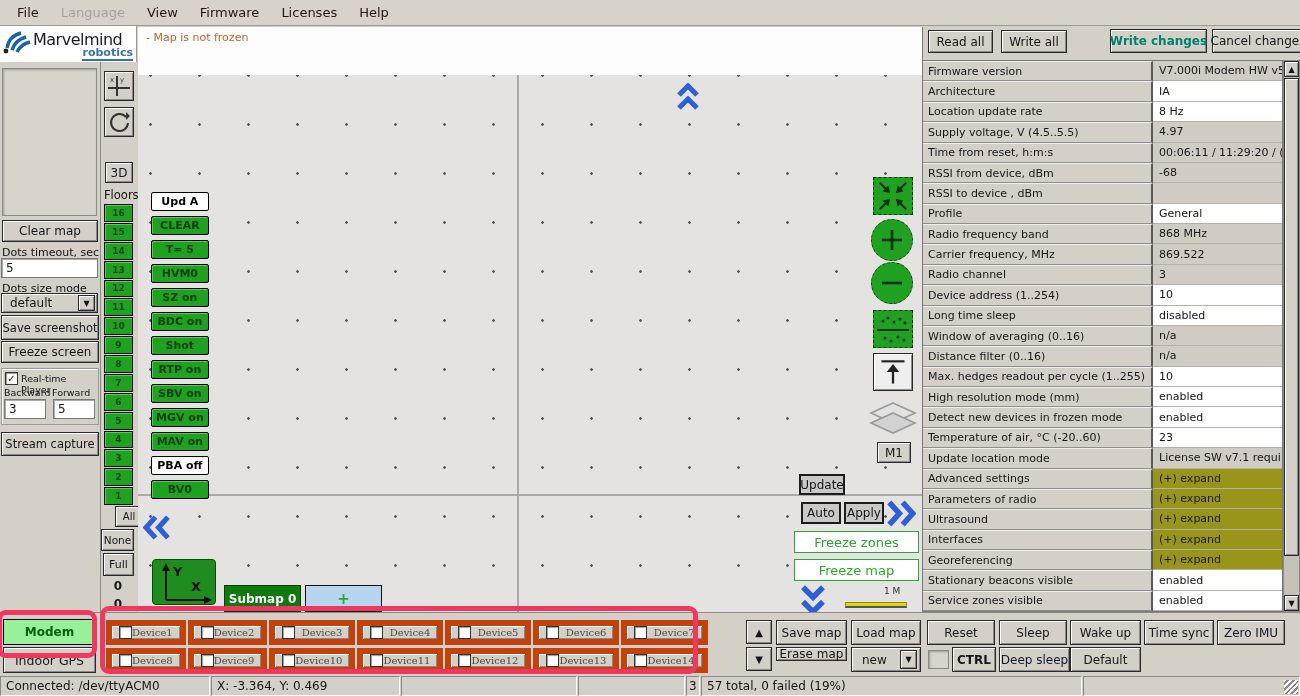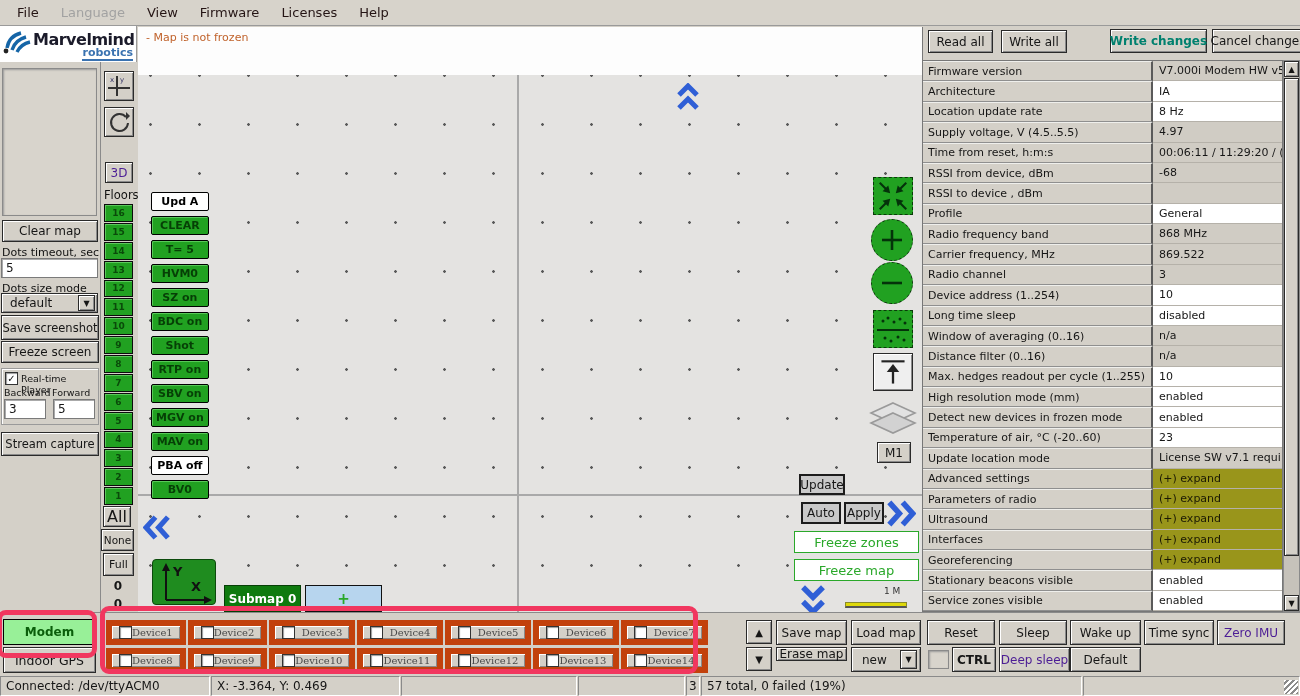--- a/index.html
+++ b/index.html
@@ -1,21 +1,21 @@
 <!DOCTYPE html>
 <html><head>
 <meta charset="utf-8">
 <style>
   *{box-sizing:border-box;margin:0;padding:0}
   body{background:#777;font-family:"DejaVu Sans",sans-serif}
   #app{position:relative;width:1300px;height:696px;background:#d4d0c8;overflow:hidden;font-family:"DejaVu Sans",sans-serif;color:#161616}
   .abs{position:absolute}
   .btn{display:flex;align-items:center;justify-content:center;background:#d4d0c8;border:1px solid #2a2a2a;
        box-shadow:inset 1px 1px 0 #ffffff,inset -1px -1px 0 #8a8a8a;font-size:12px;color:#161616;cursor:default;white-space:nowrap}
-  .btn.dis{color:#4c1d95}
+  .btn.dis{color:#0f172a}
   .sunken{background:#d8d4cc;border:1px solid #8a8a8a;box-shadow:inset 1px 1px 2px #9a9a9a}
   .input{background:#fff;border:1px solid #7a7a7a;box-shadow:inset 1px 1px 0 #aaa;display:flex;align-items:center;padding-left:4px;font-size:12px}
   .menu-item{padding:4px 11px;font-size:13px;color:#241414}
   .menu-item.disabled{color:#a2a2a2}
   .mapbtn{display:flex;align-items:center;justify-content:center;border:1px solid #000;font-weight:bold;font-size:11px;height:19px;min-width:45px;padding:0 4px;border-radius:2px}
   .mapbtn.green{background:#21a121;color:#063f06;box-shadow:inset 1px 1px 0 #58c858}
   .mapbtn.white{background:#fff;color:#000}
   .floor{flex:1;background:#21a121;border:1px solid #0c0c0c;color:#0a4a0a;font-weight:bold;font-size:9px;
          display:flex;align-items:center;justify-content:center;box-shadow:inset 1px 1px 0 #5cc85c}
   .trow{flex:1;display:flex;min-height:0}
@@ -60,21 +60,21 @@
       <div class="menu-item enabled">Help</div>
     </div>
 
   <div class="abs" style="left:0;top:26px;width:137px;height:36px;background:#fff;border-right:1px solid #9a9a9a">
     <svg class="abs" style="left:2px;top:3px" width="30" height="30" viewBox="0 0 30 30">
       <circle cx="4" cy="22" r="2.4" fill="#222"></circle>
       <path d="M5 19 Q7 7 19 4" stroke="#1565a7" stroke-width="3.4" fill="none"></path>
       <path d="M10 21 Q13 11 24 8" stroke="#1565a7" stroke-width="3.4" fill="none"></path>
       <path d="M15 23 Q19 15 28 13" stroke="#1565a7" stroke-width="3.4" fill="none"></path>
     </svg>
-    <div class="abs" style="left:33px;top:4px;font-size:16px;font-weight:bold;color:#1b1b2a;letter-spacing:-0.5px">Marvelmind</div>
+    <div class="abs" style="left:33px;top:4px;font-size:16px;font-weight:normal;color:#1b1b2a;letter-spacing:-0.5px">Marvelmind</div>
     <div class="abs" style="right:3px;top:20px;font-size:11px;font-weight:bold;color:#3a72b0;border-bottom:2px solid #3a72b0;line-height:13px">robotics</div>
   </div>
 
   <div class="abs" style="left:0;top:62px;width:101px;height:550px;background:#d4d0c8;border-right:1px solid #8a8a8a"></div>
   <div class="abs sunken" style="left:2px;top:68px;width:95px;height:148px"></div>
 
   <div class="abs btn" style="left:2px;top:220px;width:96px;height:22px">Clear map</div>
   <div class="abs lbl" style="left:2px;top:246px">Dots timeout, sec</div>
   <div class="abs input" style="left:1px;top:258px;width:97px;height:20px">5</div>
   <div class="abs lbl" style="left:2px;top:282px">Dots size mode</div>
@@ -139,21 +139,21 @@
       <div class="floor">5</div>
 
       <div class="floor">4</div>
 
       <div class="floor">3</div>
 
       <div class="floor">2</div>
 
       <div class="floor">1</div>
     </div>
-  <div class="abs btn" style="left:103px;top:506px;width:28px;height:21px;font-size:16px">All</div>
+  <div class="abs btn" style="left:115px;top:506px;width:28px;height:21px;font-size:10px">All</div>
   <div class="abs btn" style="left:101px;top:529px;width:33px;height:22px;font-size:10.5px">None</div>
   <div class="abs btn" style="left:103px;top:553px;width:31px;height:23px;font-size:11px">Full</div>
   <div class="abs" style="left:104px;top:579px;width:28px;text-align:center;font-weight:bold;font-size:12px">0</div>
   <div class="abs" style="left:104px;top:597px;width:28px;text-align:center;font-weight:bold;font-size:12px">0</div>
 
   <div class="abs" style="left:138px;top:27px;width:784px;height:48px;background:#fdfdfd">
     <div class="abs" style="left:8px;top:4px;font-size:11px;color:#c0622b">- Map is not frozen</div>
   </div>
   <div class="abs" style="left:138px;top:75px;width:784px;height:537px;background:#e4e3e1;
        background-image:radial-gradient(circle,#5a5a5a 1px,transparent 1.6px);background-size:49px 49px;background-position:37px 25px">

